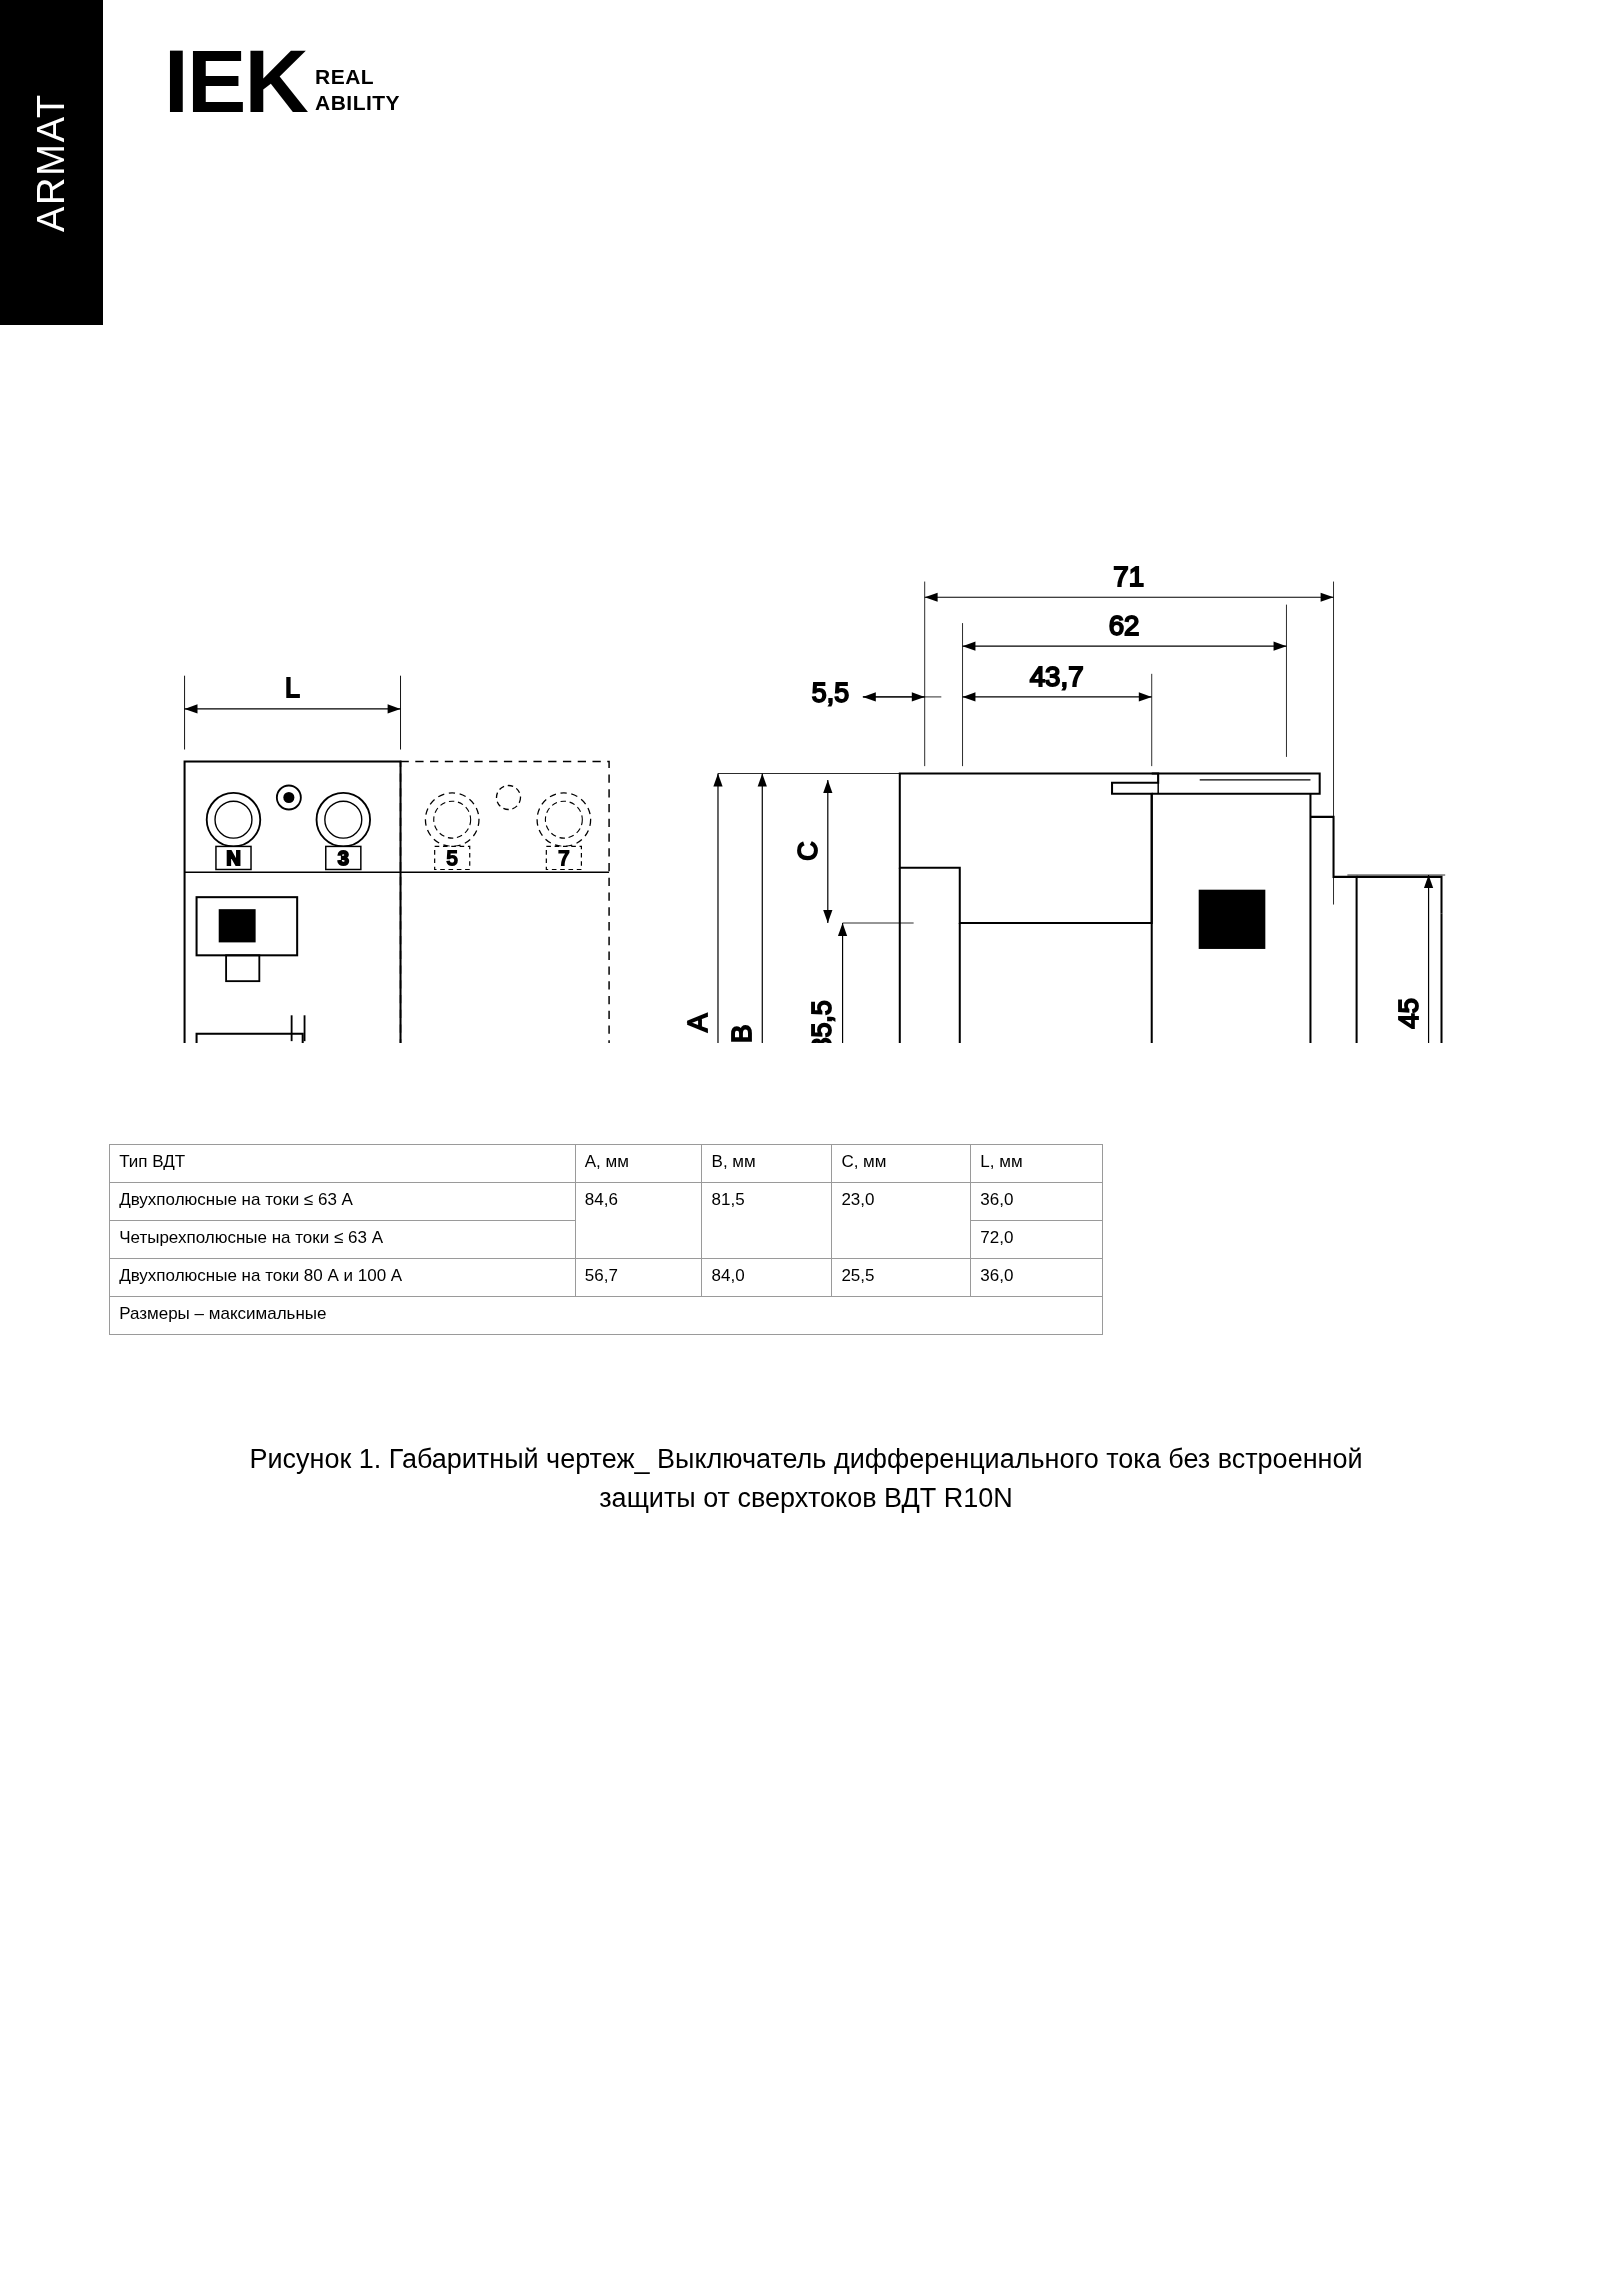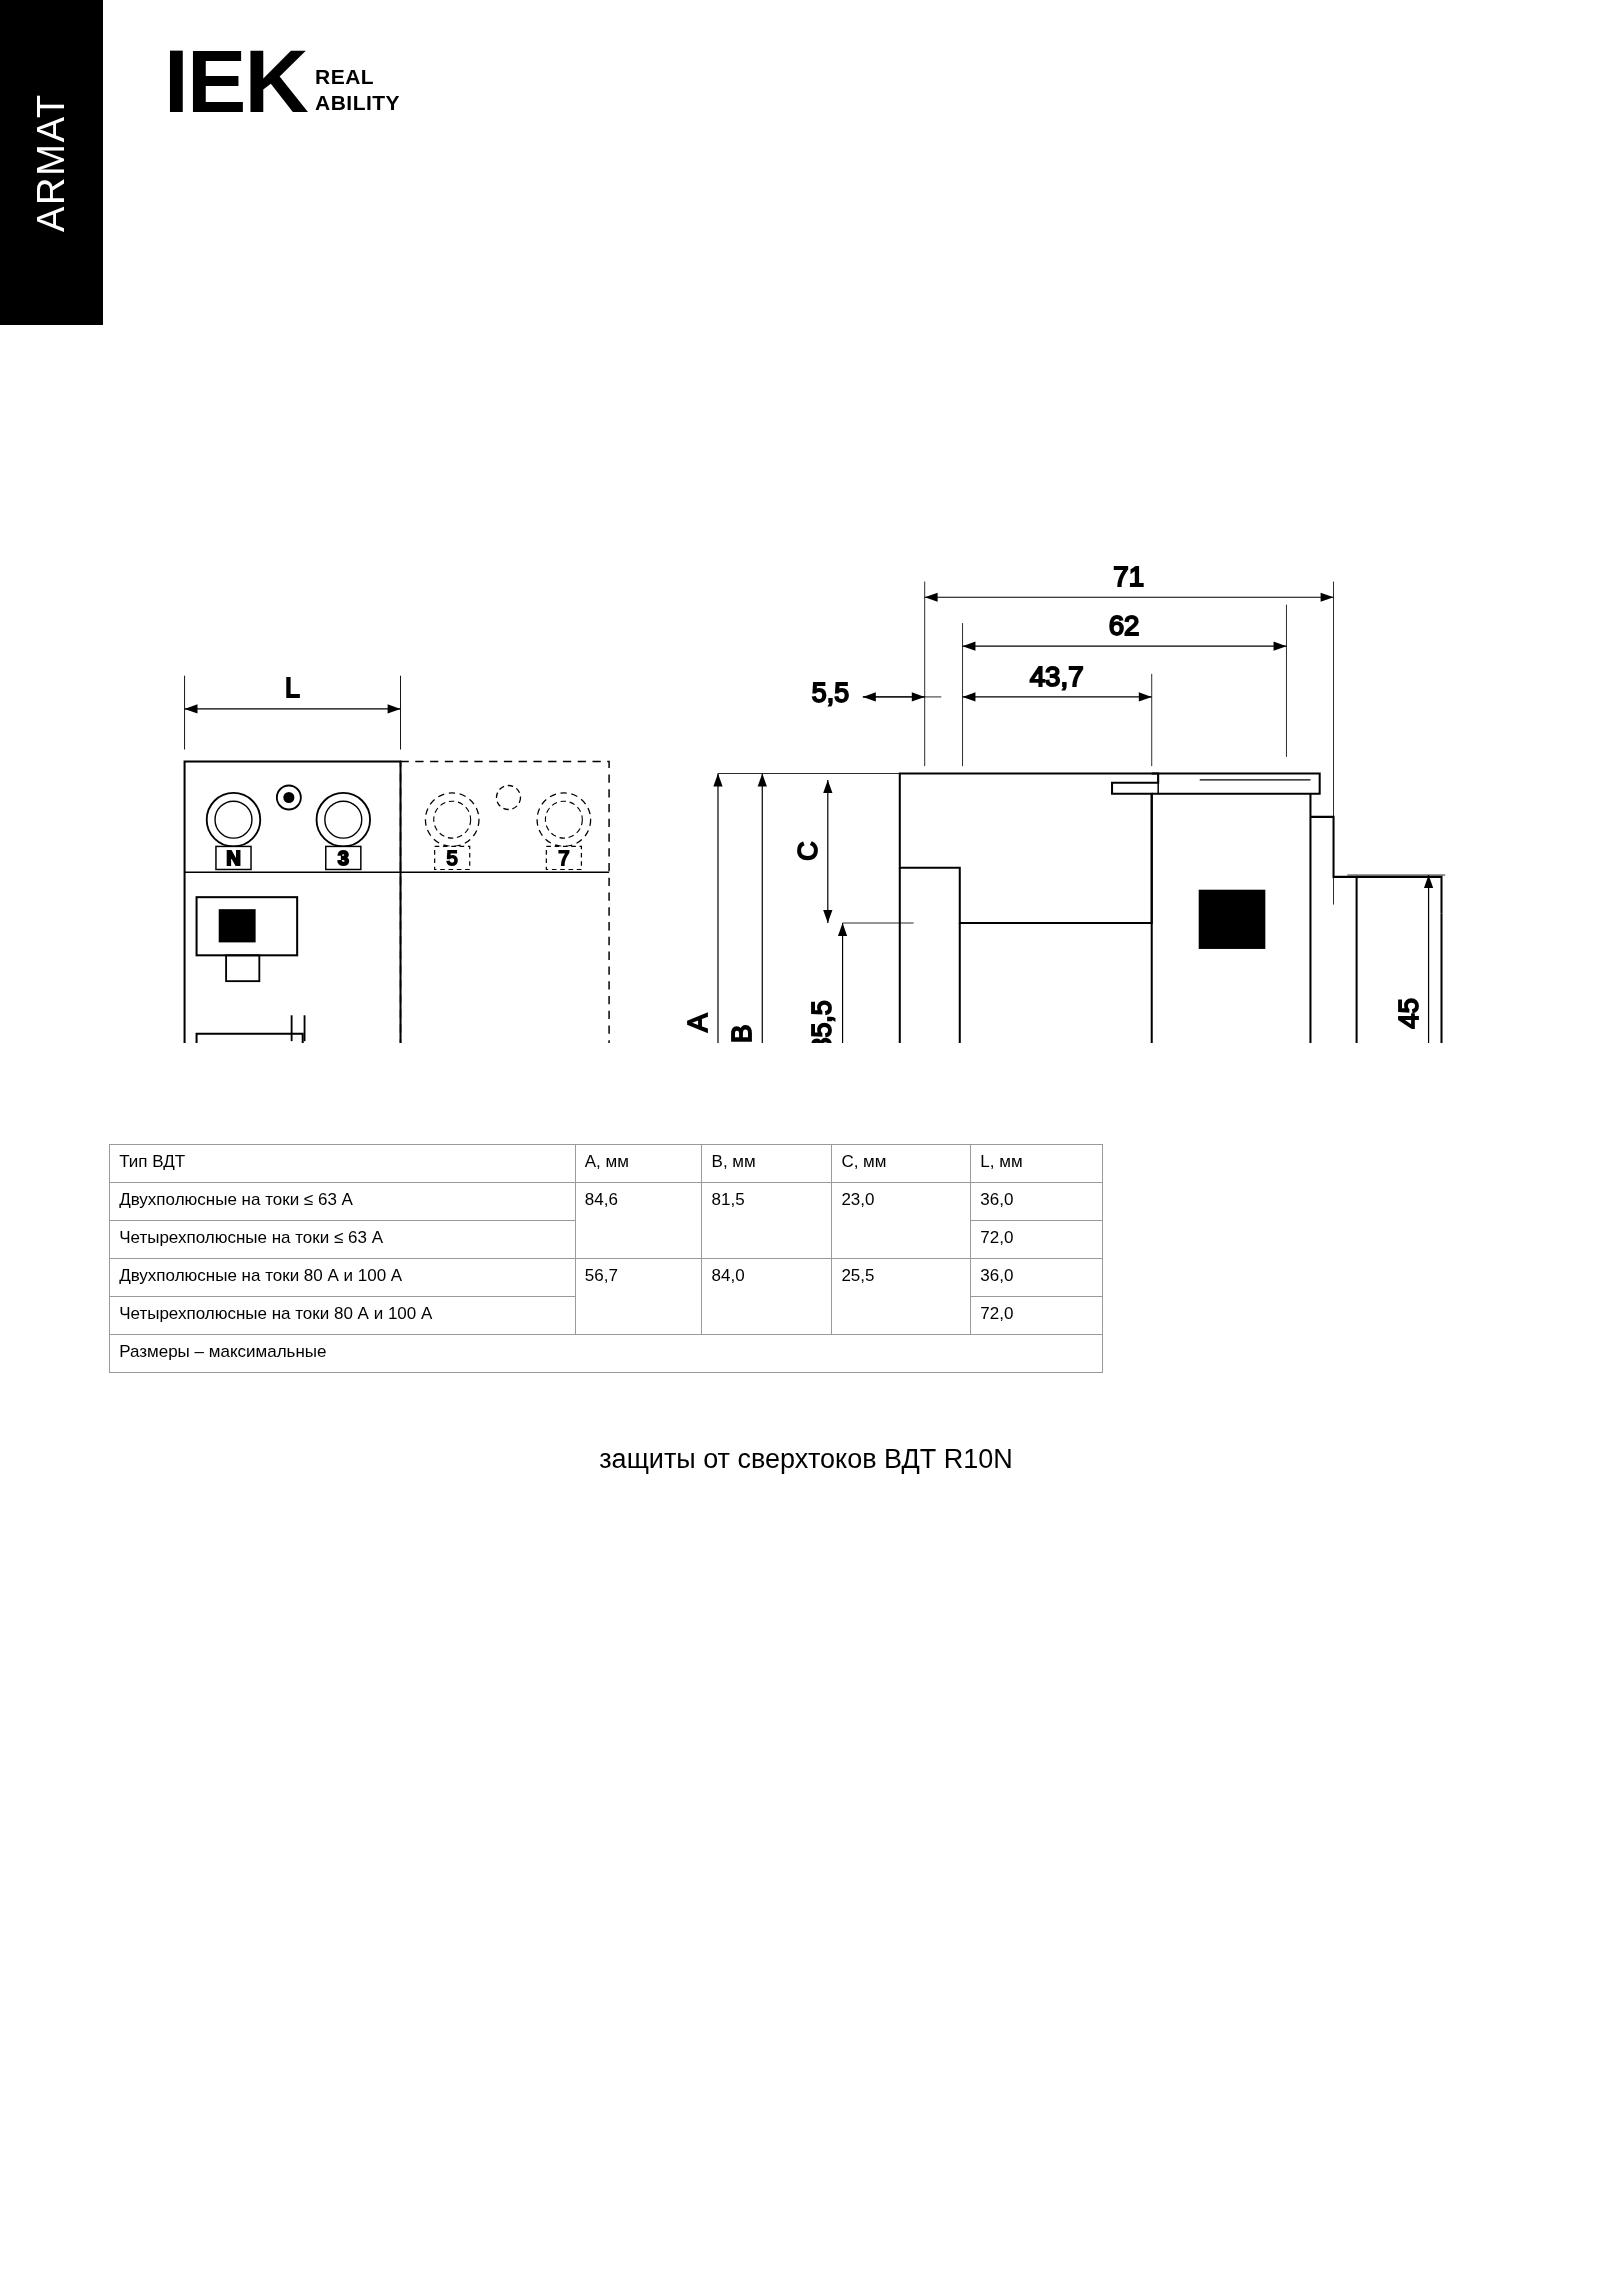--- a/index.html
+++ b/index.html
@@ -329,30 +329,24 @@
         <td class="c-c no-t"></td>
         <td class="c-l">72,0</td>
       </tr>
       <tr>
         <td class="c-type">Двухполюсные на токи 80 А и 100 А</td>
         <td class="c-a no-b">56,7</td>
         <td class="c-b no-b">84,0</td>
         <td class="c-c no-b">25,5</td>
         <td class="c-l">36,0</td>
       </tr>
-      <tr>
-        <td class="c-type">Четырехполюсные на токи 80 А и 100 А</td>
-        <td class="c-a no-t"></td>
-        <td class="c-b no-t"></td>
-        <td class="c-c no-t"></td>
-        <td class="c-l">72,0</td>
-      </tr>
       <tr class="note">
         <td colspan="5">Размеры – максимальные</td>
       </tr>
     </tbody>
   </table>
 </div>
 
 <div class="caption">
+  <span class="line1">Рисунок 1. Габаритный чертеж_ Выключатель дифференциального тока без встроенной</span>
   <span class="line2">защиты от сверхтоков ВДТ R10N</span>
 </div>
 
 
 </body></html>

